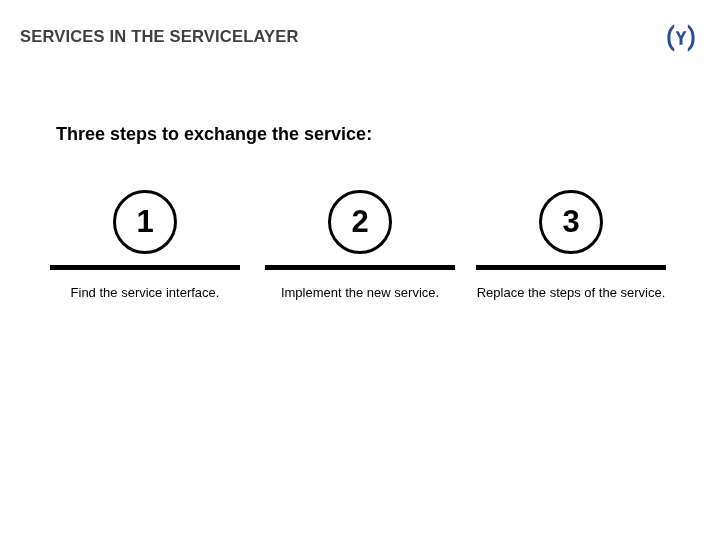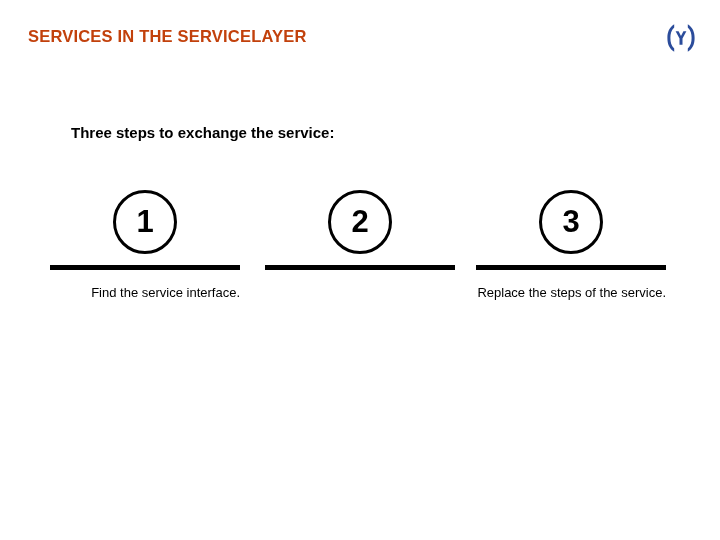--- a/index.html
+++ b/index.html
@@ -17,47 +17,47 @@
   .slide {
     position: relative;
     width: 720px;
     height: 540px;
     background: #ffffff;
   }
 
   
   .slide-title {
     position: absolute;
-    left: 28px;
+    left: 20px;
     top: 27px;
     font-size: 16.5px;
     font-weight: bold;
-    color: #c2410c;
+    color: #404040;
     letter-spacing: 0.2px;
     white-space: nowrap;
   }
 
   .logo {
     position: absolute;
     left: 663px;
     top: 20px;
     width: 36px;
     height: 36px;
     display: flex;
     align-items: center;
     justify-content: center;
   }
   .logo svg { display: block; }
 
   
   .subheading {
     position: absolute;
-    left: 71px;
+    left: 56px;
     top: 124px;
-    font-size: 15px;
+    font-size: 18px;
     font-weight: bold;
     color: #000000;
     white-space: nowrap;
   }
 
   
   .steps {
     position: absolute;
     left: 0;
     top: 0;
@@ -99,21 +99,21 @@
     height: 5px;
     background: #000000;
     margin-top: 11px;
   }
 
   .step-text {
     margin-top: 12px;
     font-size: 13px;
     line-height: 1.62;
     color: #000000;
-    text-align: right;
+    text-align: center;
   }
 </style>
 </head>
 <body>
 
 <div class="slide">
 
   <div class="slide-title">SERVICES IN THE SERVICELAYER</div>
 
   <div class="logo">
@@ -140,20 +140,21 @@
       </div>
       <div class="step-rule"></div>
       <div class="step-text">Find the service interface.</div>
     </div>
 
     <div class="step step-2">
       <div class="step-circle">
         <span>2</span>
       </div>
       <div class="step-rule"></div>
+      <div class="step-text">Implement the new service.</div>
     </div>
 
     <div class="step step-3">
       <div class="step-circle">
         <span>3</span>
       </div>
       <div class="step-rule"></div>
       <div class="step-text">Replace the steps of the service.</div>
     </div>
 

